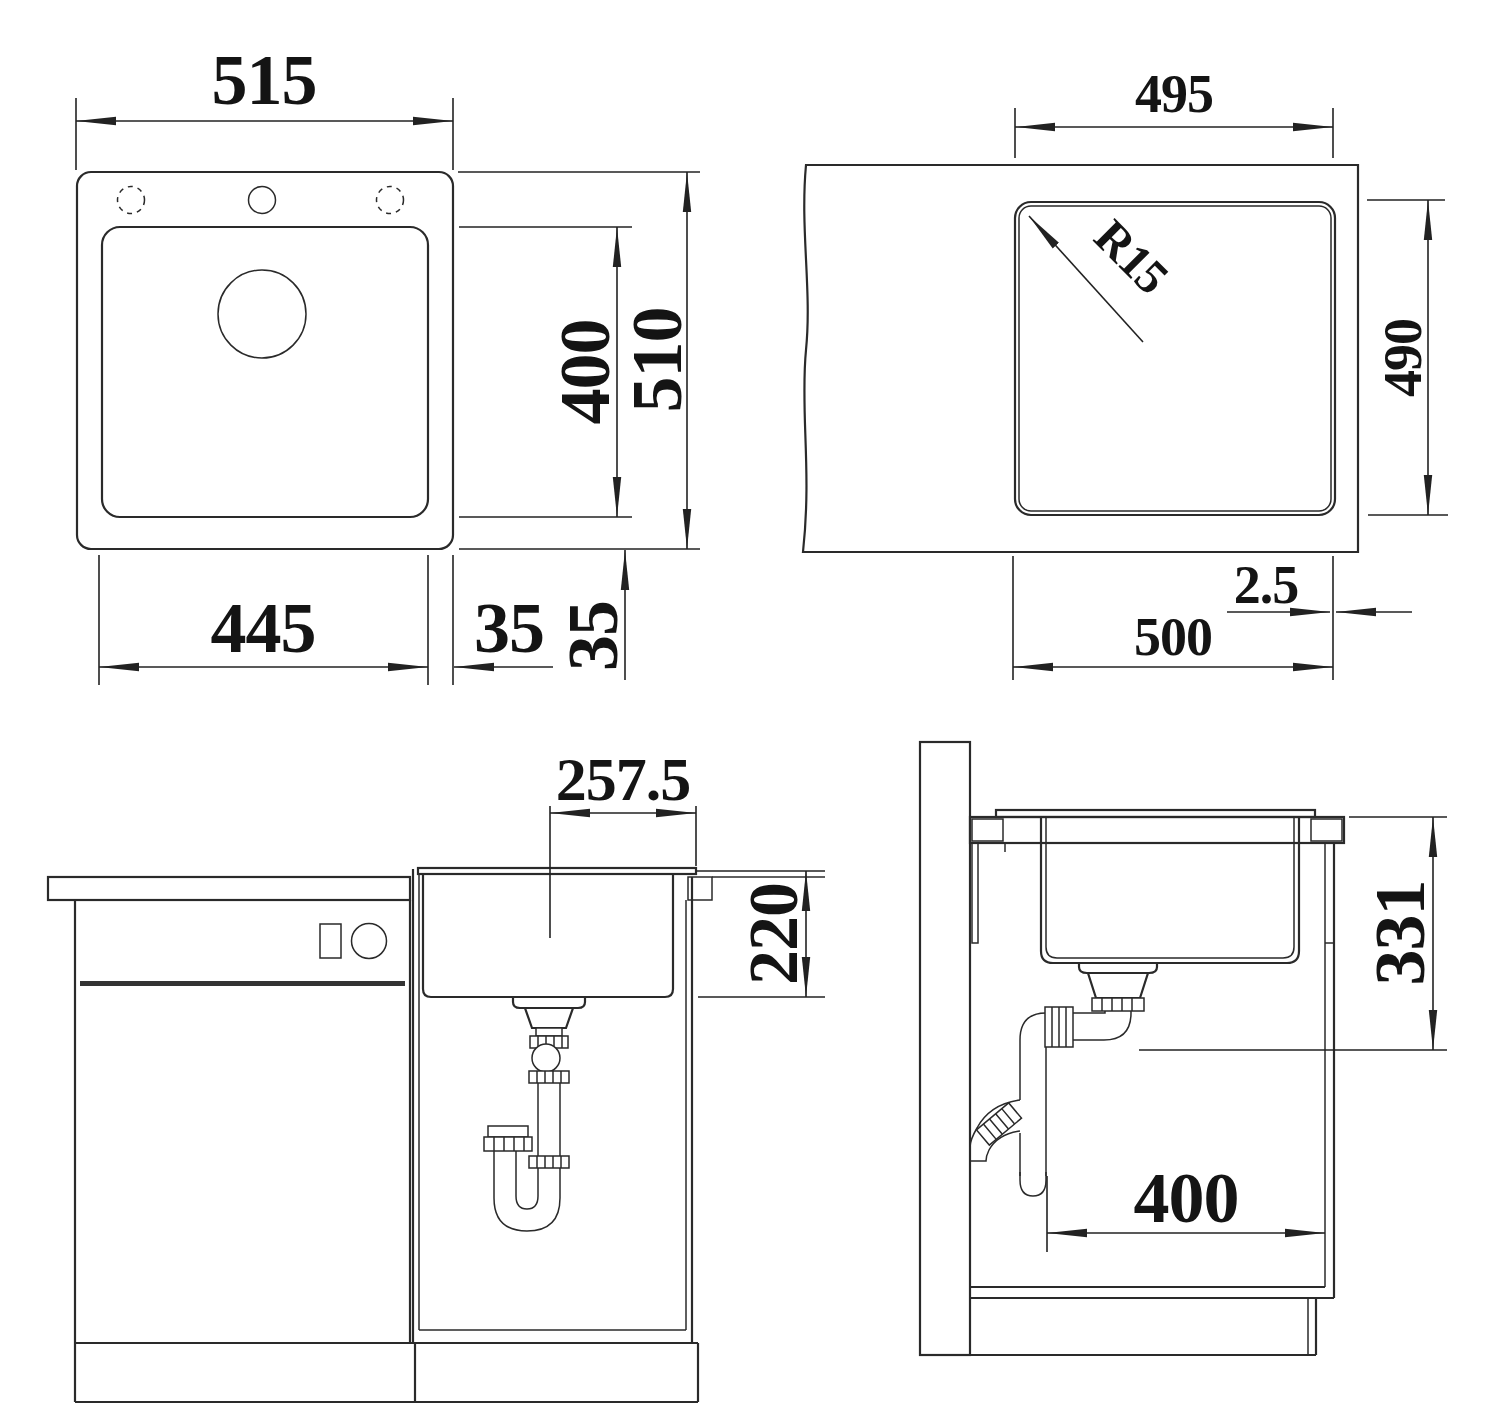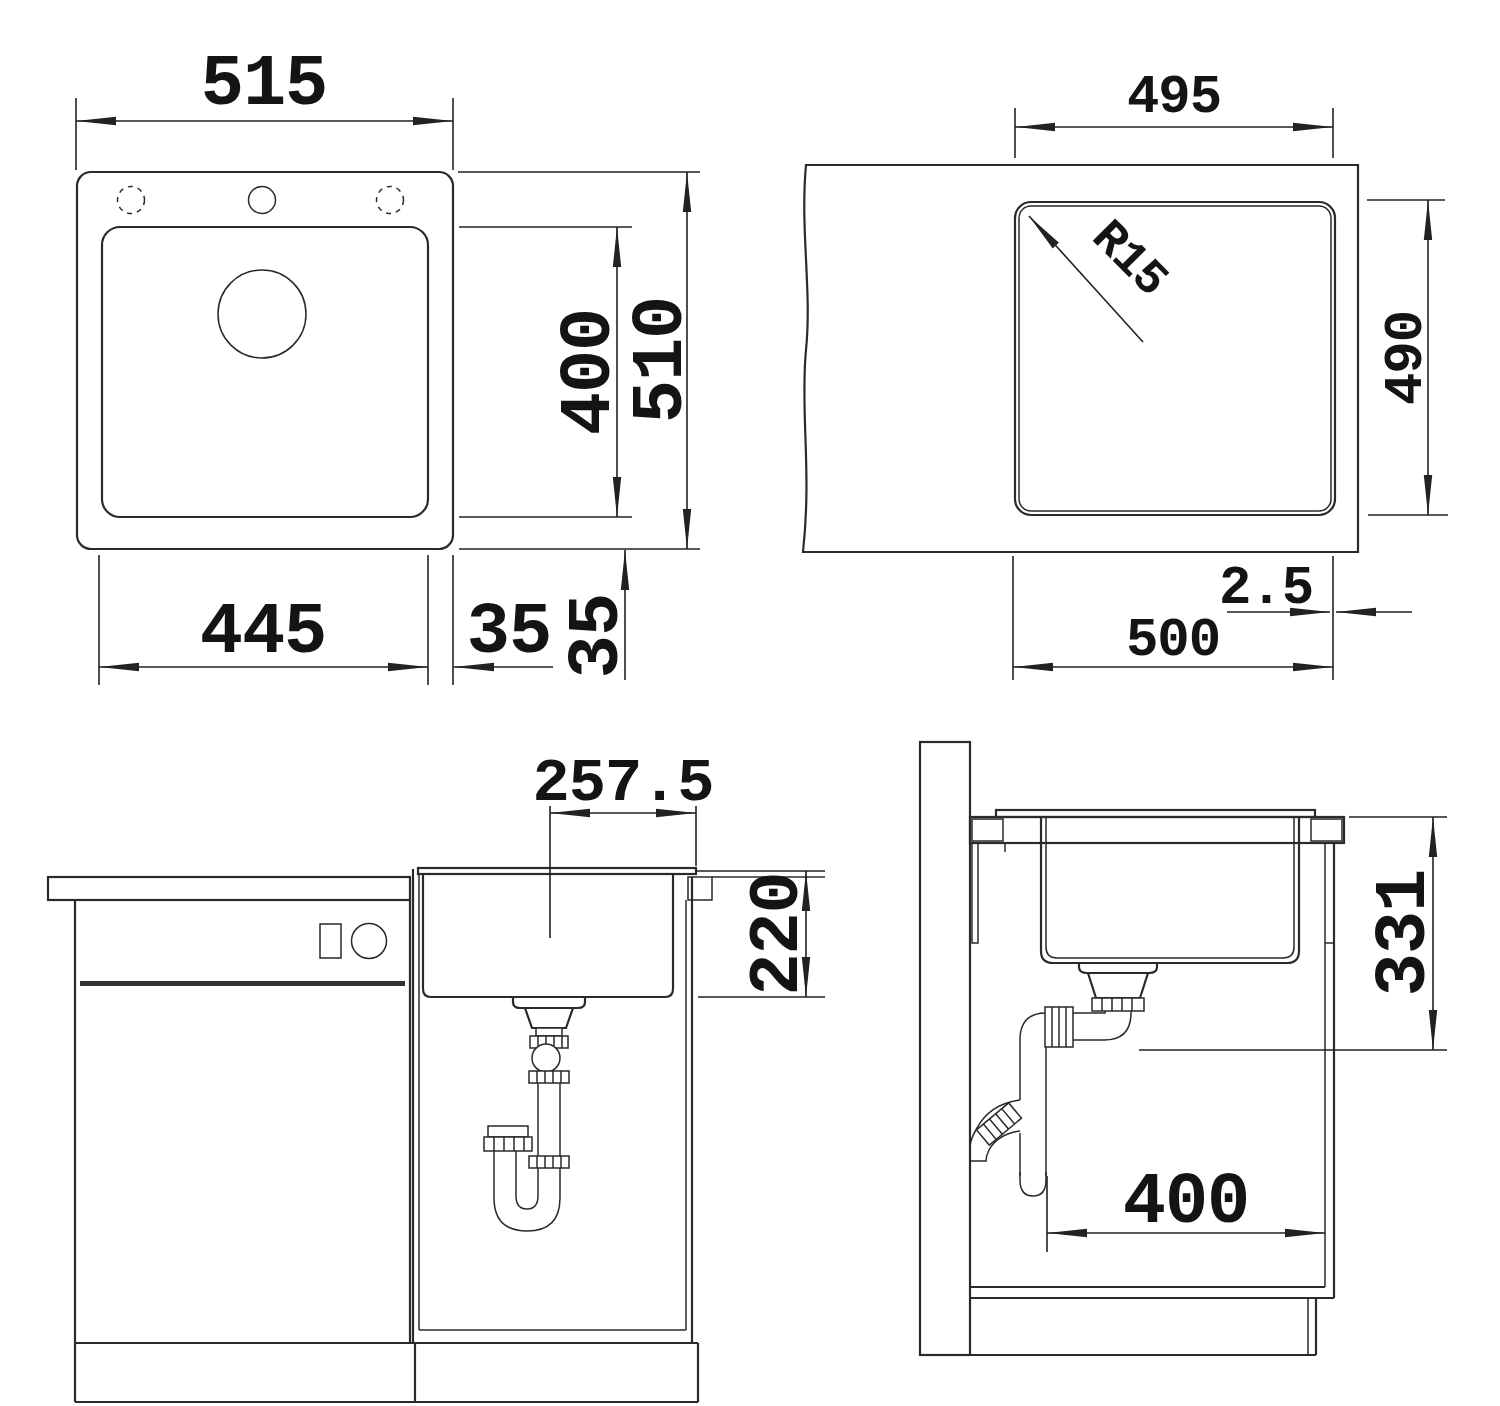--- a/index.html
+++ b/index.html
@@ -1,17 +1,17 @@
 <!DOCTYPE html>
 <html><head>
 <meta charset="utf-8">
 <style>
   html,body{margin:0;padding:0;background:#ffffff;}
   #canvas{position:relative;width:1500px;height:1406px;background:#ffffff;overflow:hidden;
-          font-family:Liberation Mono, monospace;text-align:center;}
+          font-family:Liberation Serif, serif;text-align:center;}
   svg{position:absolute;overflow:visible;}
   .ln   {stroke:#2a2a2a;stroke-width:2.2;fill:none;stroke-linejoin:miter;}
   .ln15 {stroke:#2a2a2a;stroke-width:1.5;fill:none;}
   .dim  {stroke:#222222;stroke-width:1.6;fill:none;}
   .hl   {stroke:#3a3a3a;stroke-width:1.4;}
   .dash {stroke-dasharray:5 5;}
   .txt  {fill:#141414;font-weight:700;letter-spacing:-1px;}
   .t72  {font-size:72px;}
   .t62  {font-size:62px;}
   .t70  {font-size:70px;}

